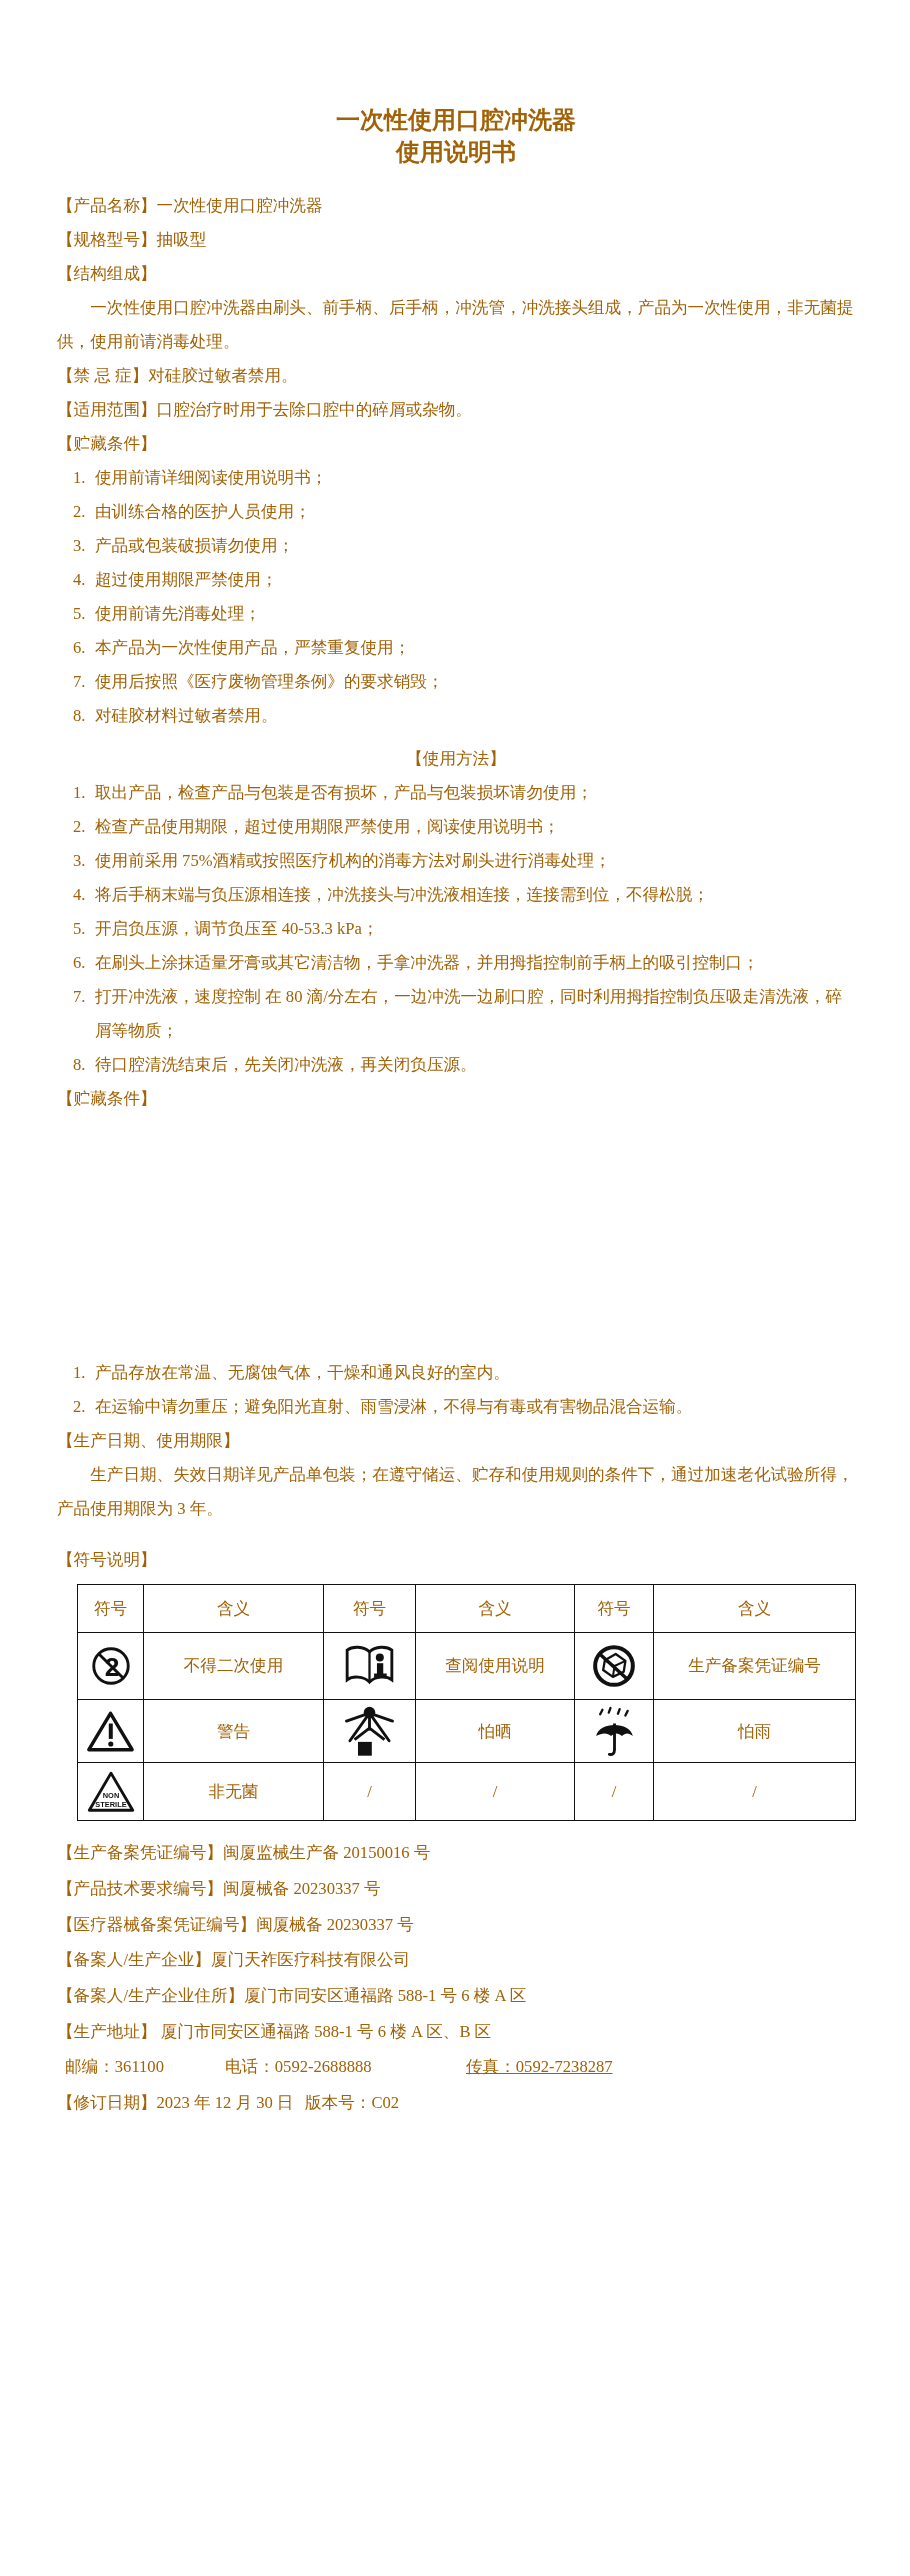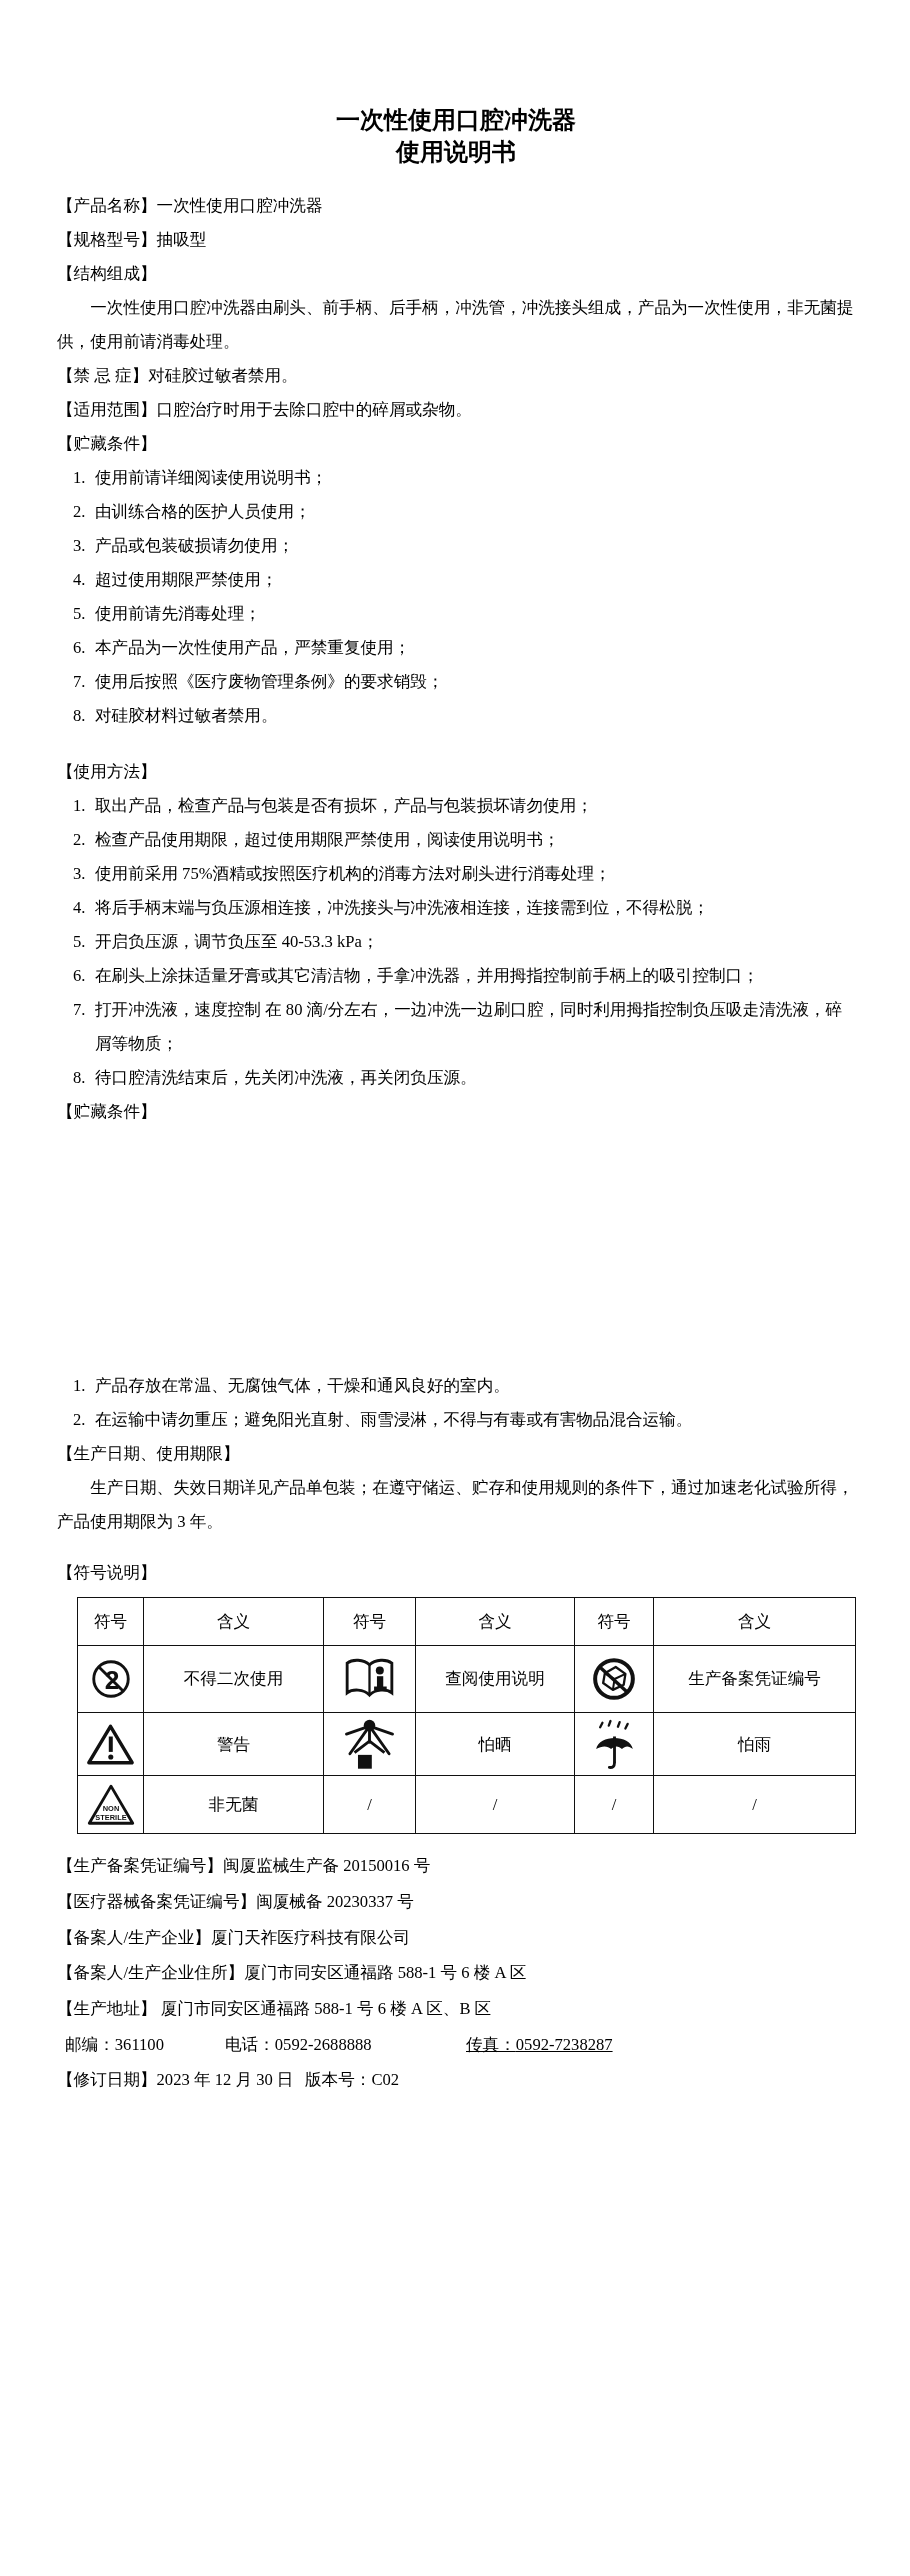--- a/index.html
+++ b/index.html
@@ -1,33 +1,33 @@
 <!DOCTYPE html>
 <html style="font-size:9.2px"><head>
 <meta charset="utf-8">
 <style>
   html,body{margin:0;padding:0;background:#ffffff;}
   .page{
     position:relative;
     width:910px;height:2576px;
-    background:#ffffff;color:#000000;
+    background:#ffffff;color:#a16207;
     font-family:"Liberation Serif", serif;
     font-size:16.6px;line-height:34px;
     overflow:hidden;
   }
   .content{padding:104px 55px 0 57px;}
   .doc-title{font-weight:bold;font-size:24px;line-height:32px;text-align:center;margin:0;}
   .lbl{font-weight:normal;}
   .line{min-height:34px;}
   .para{margin:0;text-indent:2em;}
   .li{display:flex;margin-left:16px;}
   .li .num{flex:0 0 22px;}
   .li .t{flex:1;}
   .gap-block{height:240px;}
-  .usage-sec{margin-top:22px;}
+  .usage-sec{margin-top:9px;text-align:center;}
   
   table.sym{
     border-collapse:collapse;
     margin:6.9px 0 0 20px;
     width:778px;
     table-layout:fixed;
     text-align:center;
     line-height:25px;
   }
   table.sym th, table.sym td{
@@ -302,20 +302,23 @@
           <td>/</td>
         </tr>
       </tbody>
     </table>
 
     <div class="reg">
       <div class="line">
         <span class="lbl">【生产备案凭证编号】</span><span>闽厦监械生产备 20150016 号</span>
       </div>
       <div class="line">
+        <span class="lbl">【产品技术要求编号】</span><span>闽厦械备 20230337 号</span>
+      </div>
+      <div class="line">
         <span class="lbl">【医疗器械备案凭证编号】</span><span>闽厦械备 20230337 号</span>
       </div>
       <div class="line">
         <span class="lbl">【备案人/生产企业】</span><span>厦门天祚医疗科技有限公司</span>
       </div>
       <div class="line">
         <span class="lbl">【备案人/生产企业住所】</span><span>厦门市同安区通福路 588-1 号 6 楼 A 区</span>
       </div>
       <div class="line">
         <span class="lbl">【生产地址】</span><span> 厦门市同安区通福路 588-1 号 6 楼 A 区、B 区</span>

